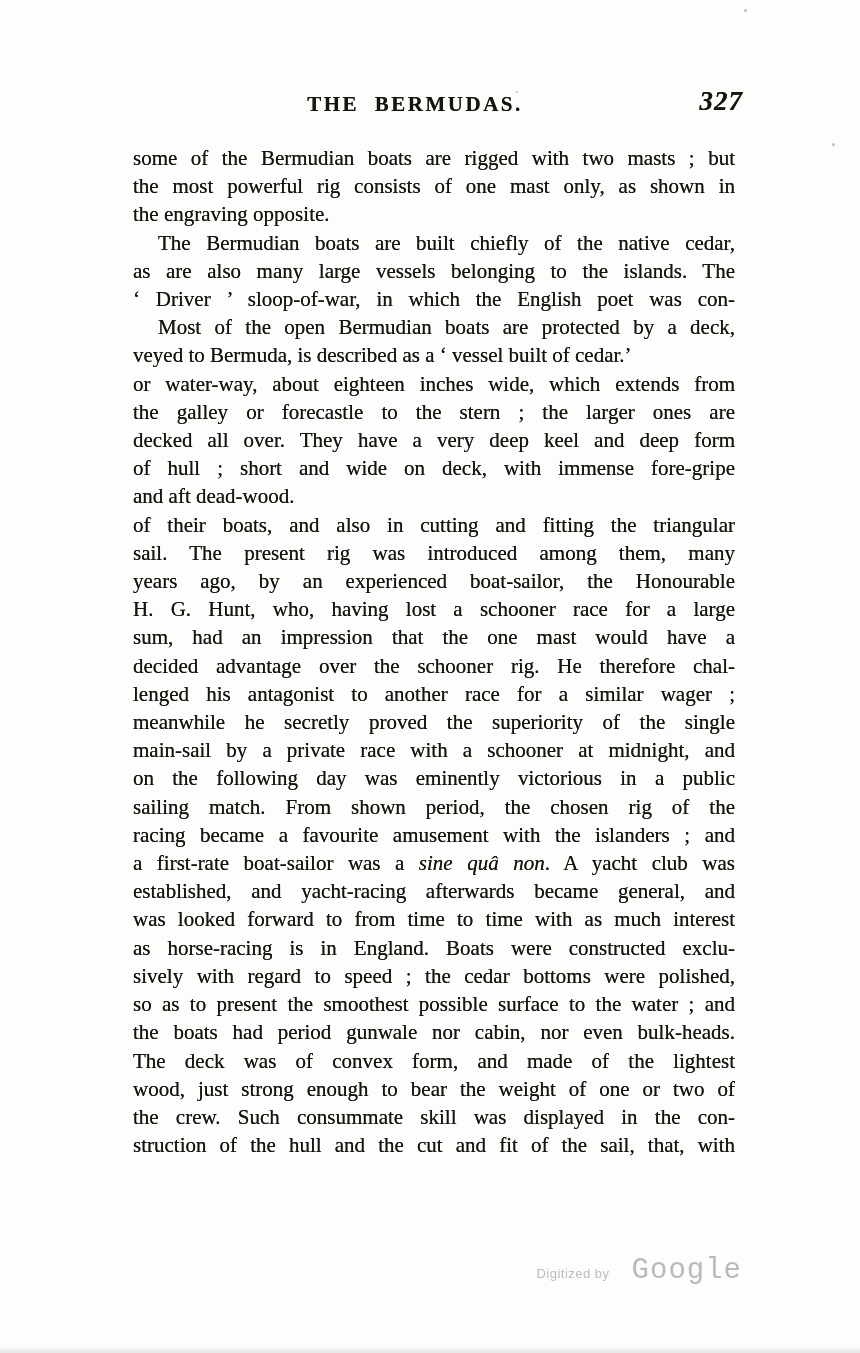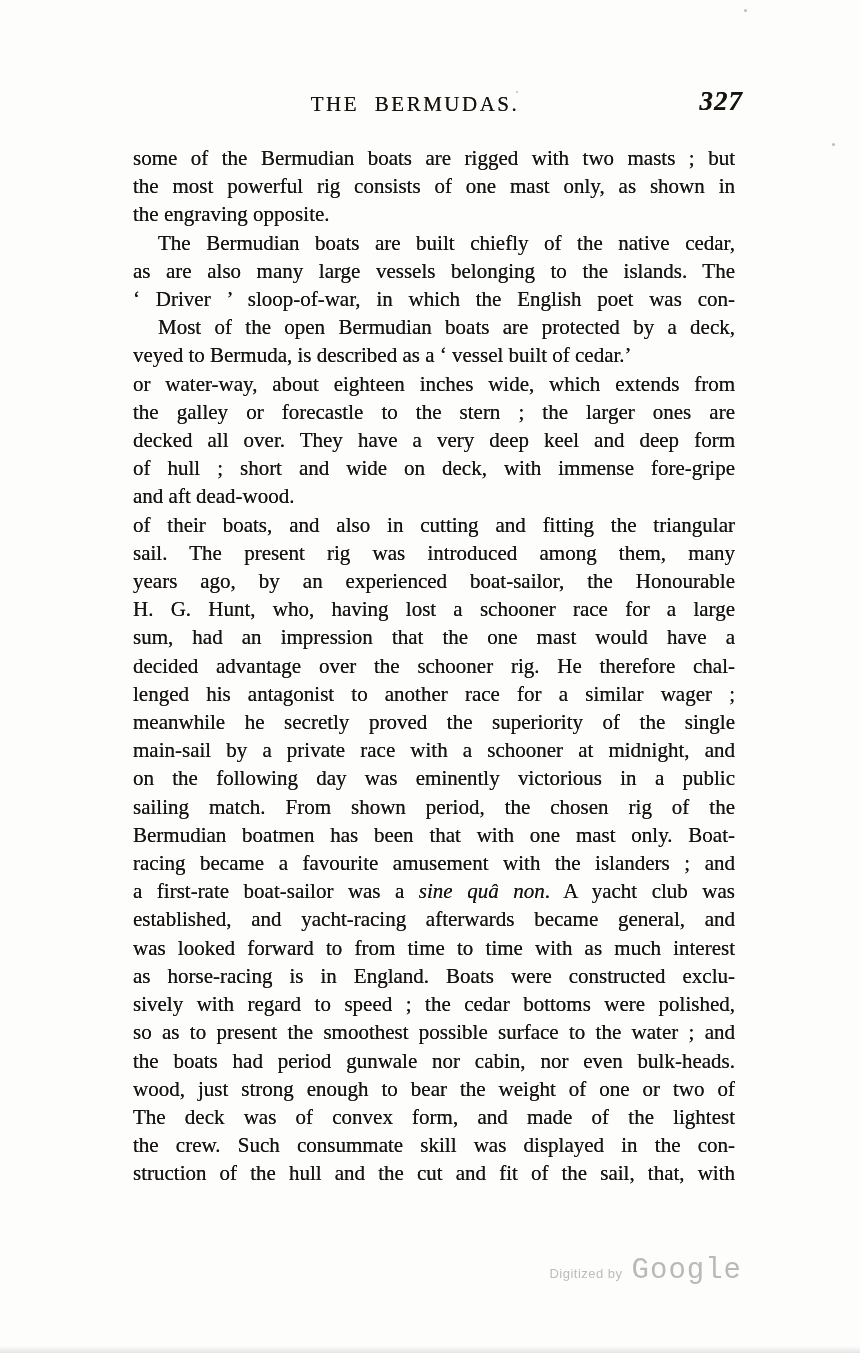--- a/index.html
+++ b/index.html
@@ -26,21 +26,21 @@
     width: 640px;
     height: 32px;
     color: #17140f;
   }
   .running-head .title {
     position: absolute;
     left: 0;
     right: 0;
     text-align: center;
     font-size: 21px;
-    font-weight: 400;
+    font-weight: 700;
     letter-spacing: 2.5px;
     word-spacing: 8px;
     line-height: 28px;
     text-shadow: 0 0 0.5px rgba(23,20,15,.8);
   }
   .running-head .page-number {
     position: absolute;
     right: -8px;
     top: -5px;
     font-size: 27px;
@@ -75,21 +75,21 @@
   .line em {
     font-style: italic;
   }
   
   .watermark {
     position: absolute;
     top: 1254px;
     right: 118px;
     display: flex;
     align-items: baseline;
-    gap: 9px;
+    gap: 22px;
     user-select: none;
   }
   .watermark .wm-prefix {
     font-family: "Liberation Sans", sans-serif;
     font-size: 13px;
     color: #bcbcbc;
     letter-spacing: 0.5px;
   }
   .watermark .wm-logo {
     font-family: Liberation Mono, monospace;
@@ -144,31 +144,30 @@
       <div class="line just"><span>sail.  The present rig was introduced among them, many</span></div>
       <div class="line just"><span>years ago, by an experienced boat-sailor, the Honourable</span></div>
       <div class="line just"><span>H. G. Hunt, who, having lost a schooner race for a large</span></div>
       <div class="line just"><span>sum, had an impression that the one mast would have a</span></div>
       <div class="line just"><span>decided advantage over the schooner rig.  He therefore chal-</span></div>
       <div class="line just"><span>lenged his antagonist to another race for a similar wager ;</span></div>
       <div class="line just"><span>meanwhile he secretly proved the superiority of the single</span></div>
       <div class="line just"><span>main-sail by a private race with a schooner at midnight, and</span></div>
       <div class="line just"><span>on the following day was eminently victorious in a public</span></div>
       <div class="line just"><span>sailing match.  From shown period, the chosen rig of the</span></div>
-      <div class="line just"><span>Bermudian boatmen has been that with one mast only.  Boat-</span></div>
       <div class="line just"><span>racing became a favourite amusement with the islanders ; and</span></div>
       <div class="line just"><span>a first-rate boat-sailor was a </span><em>sine quâ non</em><span>.  A yacht club was</span></div>
       <div class="line just"><span>established, and yacht-racing afterwards became general, and</span></div>
       <div class="line just"><span>was looked forward to from time to time with as much interest</span></div>
       <div class="line just"><span>as horse-racing is in England.  Boats were constructed exclu-</span></div>
       <div class="line just"><span>sively with regard to speed ; the cedar bottoms were polished,</span></div>
       <div class="line just"><span>so as to present the smoothest possible surface to the water ; and</span></div>
       <div class="line just"><span>the boats had period gunwale nor cabin, nor even bulk-heads.</span></div>
+      <div class="line just"><span>The deck was of convex form, and made of the lightest</span></div>
       <div class="line just"><span>wood, just strong enough to bear the weight of one or two of</span></div>
-      <div class="line just"><span>The deck was of convex form, and made of the lightest</span></div>
       <div class="line just"><span>the crew.  Such consummate skill was displayed in the con-</span></div>
       <div class="line just"><span>struction of the hull and the cut and fit of the sail, that, with</span></div>
     </div>
 
   <div class="watermark">
     <span class="wm-prefix">Digitized by</span>
     <span class="wm-logo">Google</span>
   </div>
 
   <div class="speck speck-1"></div>

